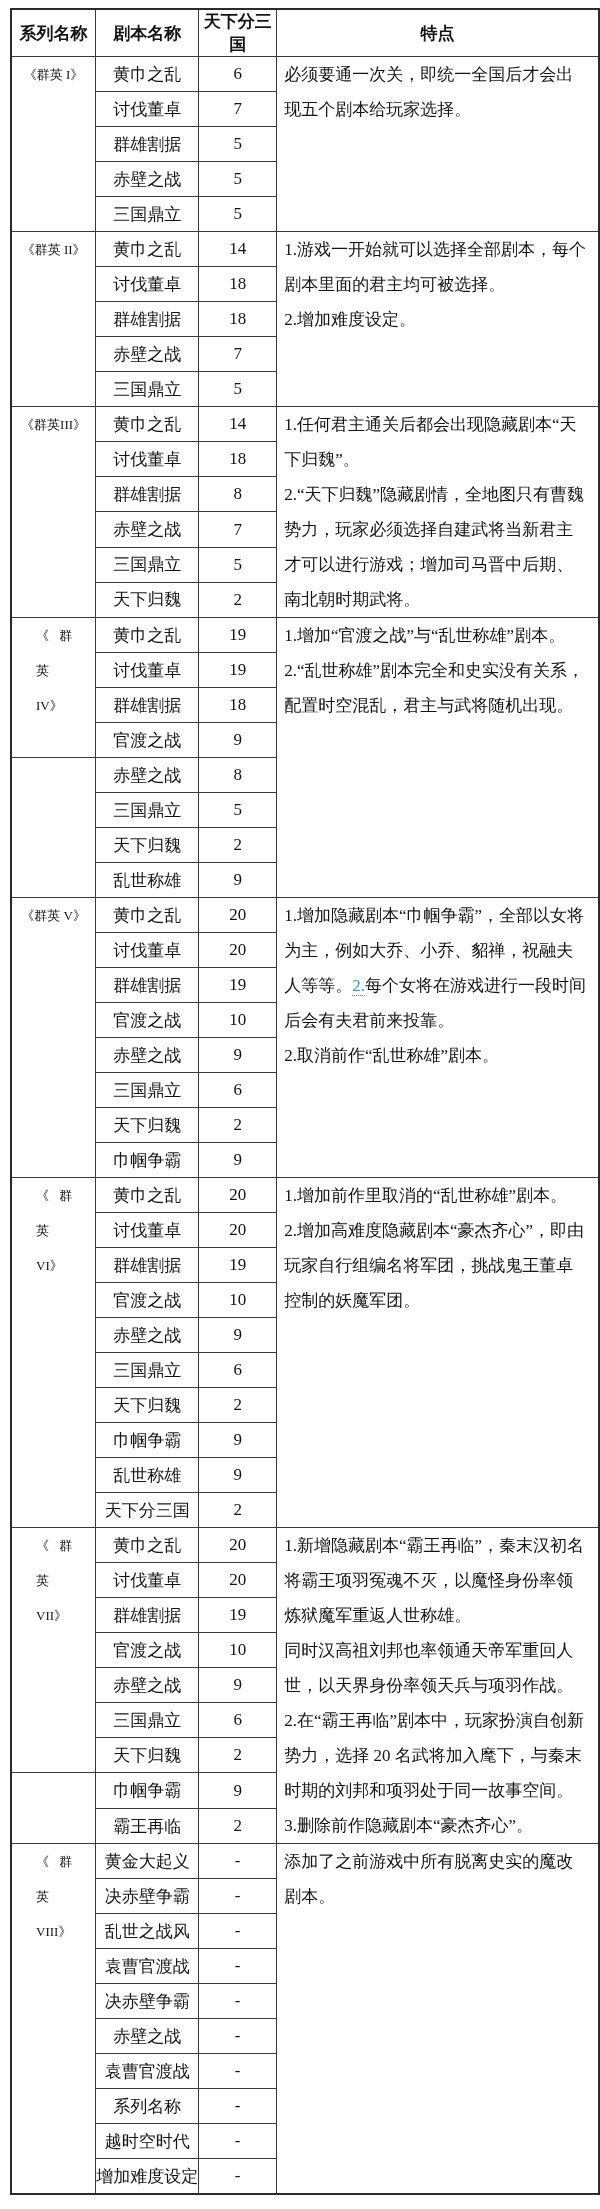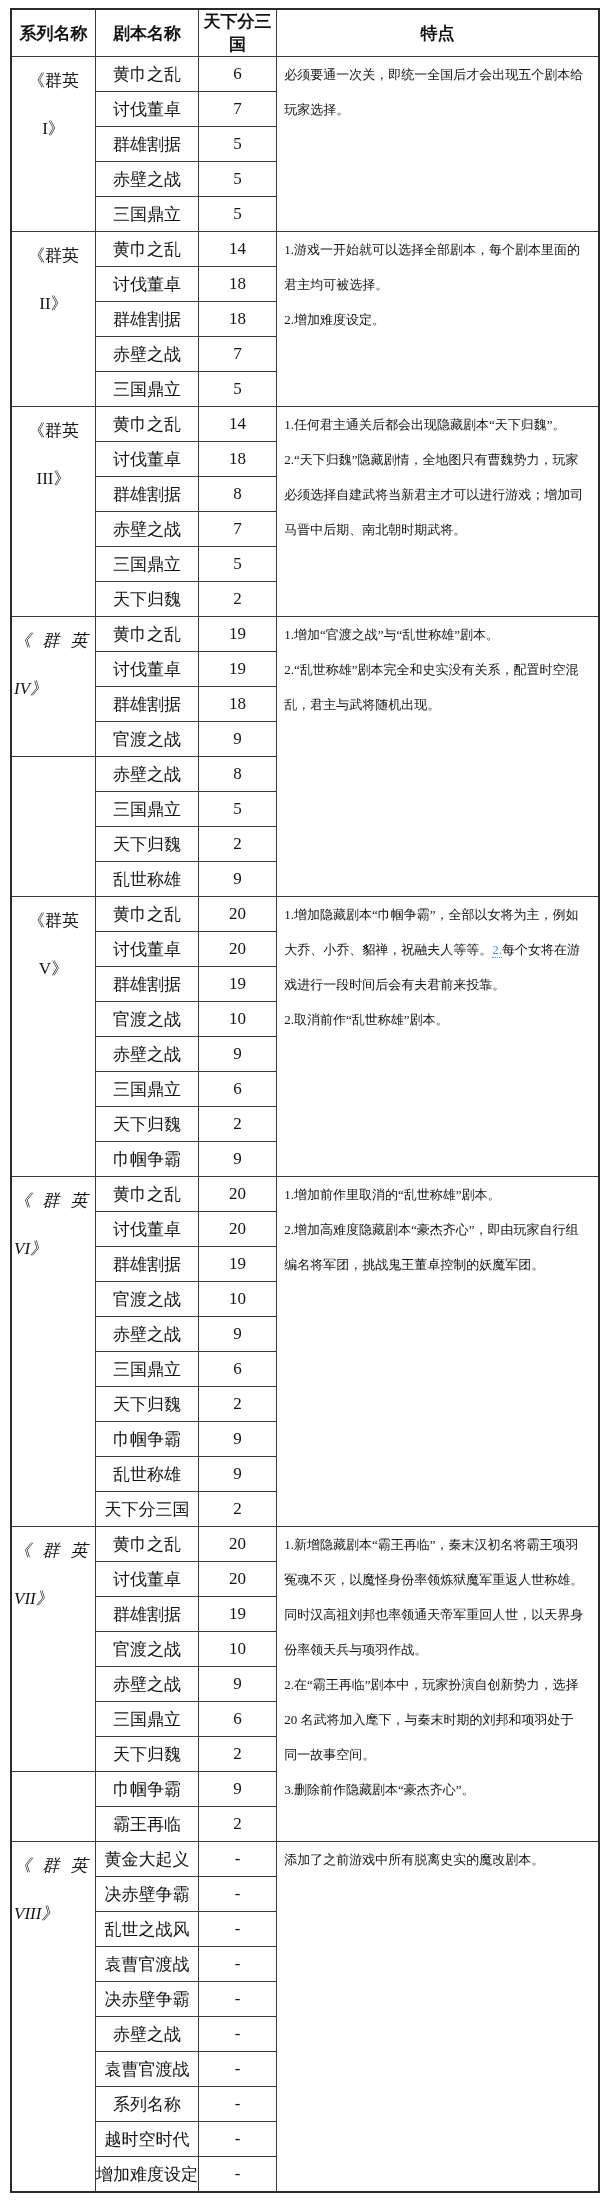--- a/index.html
+++ b/index.html
@@ -31,34 +31,33 @@
   td.scenario, td.count {
     height: 34px;
     text-align: center;
     vertical-align: middle;
     font-size: 17px;
     white-space: nowrap;
   }
   td.series-cell {
     vertical-align: top;
     text-align: center;
-    font-size: 17px;
-    line-height: 48px;
+    font-size: 13px;
+    line-height: 35px;
     padding: 0 4px;
   }
   td.series-cell.multi {
     text-align: left;
-    padding-left: 2px;
+    padding-left: 24px;
     word-spacing: 7px;
-    font-style: italic;
   }
   td.features {
     vertical-align: top;
     text-align: left;
-    font-size: 13px;
+    font-size: 17px;
     line-height: 35px;
     padding: 0 12px 0 7px;
   }
   .feature-paragraph { margin: 0; }
   .accent {
     border-bottom: 1px dotted;
   }
 </style>
 </head>
 <body>

